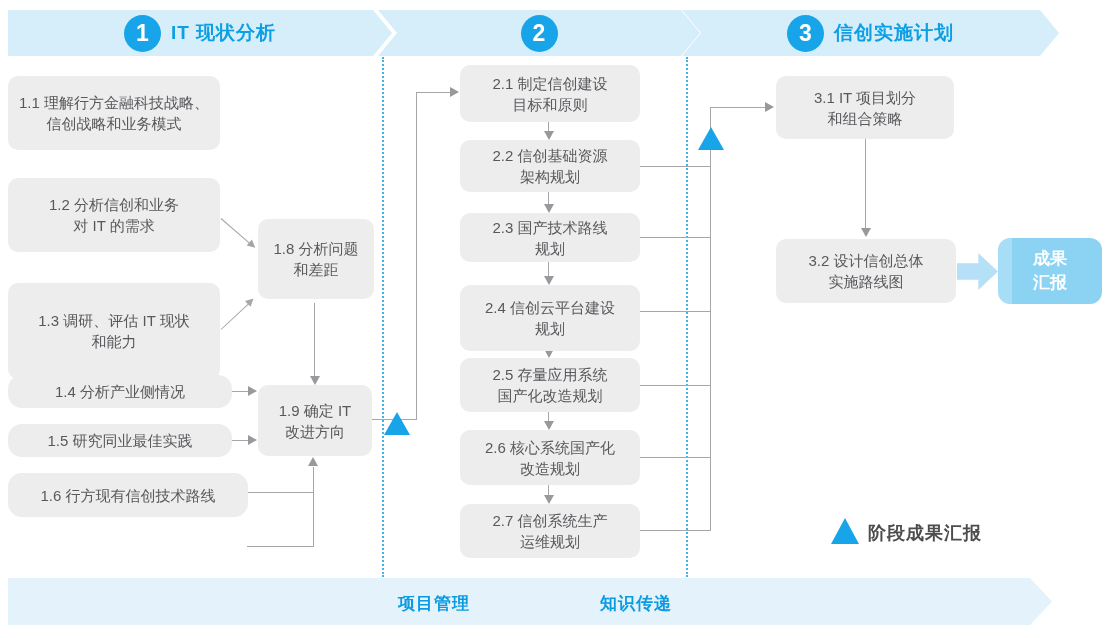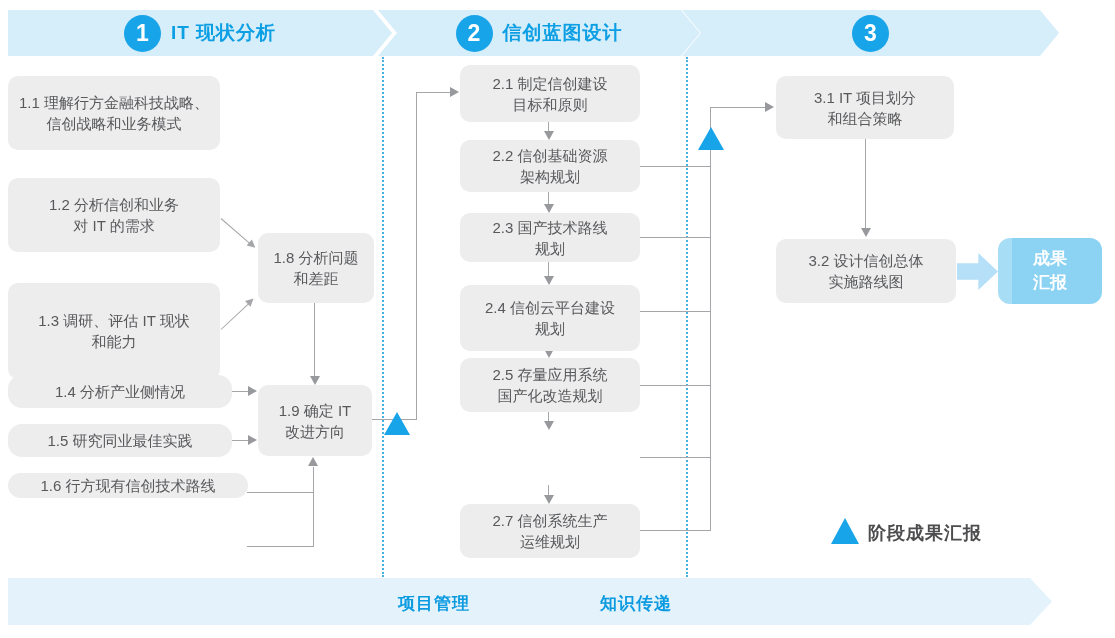--- a/index.html
+++ b/index.html
@@ -59,26 +59,26 @@
 
   <div class="band band-tip" style="left:8px;width:384px">
     <div class="band-inner">
       <div class="phase-circle">1</div>
       <div class="phase-title">IT 现状分析</div>
     </div>
   </div>
   <div class="band band-notch" style="left:378px;width:322px">
     <div class="band-inner">
       <div class="phase-circle">2</div>
-      <div class="phase-title">信创蓝图设计</div>
     </div>
   </div>
   <div class="band band-notch" style="left:682px;width:377px">
     <div class="band-inner">
       <div class="phase-circle">3</div>
+      <div class="phase-title">信创实施计划</div>
     </div>
   </div>
 
   <div class="dotted" style="left:382px;top:57px;height:520px"></div>
   <div class="dotted" style="left:686px;top:57px;height:520px"></div>
 
   <div class="diag" style="left:221px;top:218px;width:38px;transform:rotate(41deg)">
       <i class="tip"></i>
     </div>
   <div class="diag" style="left:221px;top:329px;width:38px;transform:rotate(-43deg)">
@@ -130,36 +130,38 @@
   <div class="tri" style="left:698px;top:127px"></div>
 
   <div class="gbox" style="left:8px;top:76px;width:212px;height:74px">1.1 理解行方金融科技战略、
 信创战略和业务模式</div>
   <div class="gbox" style="left:8px;top:178px;width:212px;height:74px">1.2 分析信创和业务
 对 IT 的需求</div>
   <div class="gbox" style="left:8px;top:283px;width:212px;height:96px">1.3 调研、评估 IT 现状
 和能力</div>
   <div class="gbox pill" style="left:8px;top:375px;width:224px;height:33px">1.4 分析产业侧情况</div>
   <div class="gbox pill" style="left:8px;top:424px;width:224px;height:33px">1.5 研究同业最佳实践</div>
-  <div class="gbox pill" style="left:8px;top:473px;width:240px;height:25px">1.6 行方现有信创技术路线</div>
-  <div class="gbox" style="left:258px;top:233px;width:116px;height:70px">1.8 分析问题
+  <div class="gbox pill" style="left:8px;top:473px;width:240px;height:44px">1.6 行方现有信创技术路线</div>
+  <div class="gbox" style="left:258px;top:219px;width:116px;height:80px">1.8 分析问题
 和差距</div>
   <div class="gbox" style="left:258px;top:385px;width:114px;height:71px">1.9 确定 IT
 改进方向</div>
 
   <div class="gbox" style="left:460px;top:65px;width:180px;height:57px">2.1 制定信创建设
 目标和原则</div>
   <div class="gbox" style="left:460px;top:140px;width:180px;height:52px">2.2 信创基础资源
 架构规划</div>
   <div class="gbox" style="left:460px;top:213px;width:180px;height:49px">2.3 国产技术路线
 规划</div>
   <div class="gbox" style="left:460px;top:285px;width:180px;height:66px">2.4 信创云平台建设
 规划</div>
   <div class="gbox" style="left:460px;top:358px;width:180px;height:54px">2.5 存量应用系统
 国产化改造规划</div>
+  <div class="gbox" style="left:460px;top:430px;width:180px;height:55px">2.6 核心系统国产化
+改造规划</div>
   <div class="gbox" style="left:460px;top:504px;width:180px;height:54px">2.7 信创系统生产
 运维规划</div>
 
   <div class="gbox" style="left:776px;top:76px;width:178px;height:63px">3.1 IT 项目划分
 和组合策略</div>
   <div class="gbox" style="left:776px;top:239px;width:180px;height:64px">3.2 设计信创总体
 实施路线图</div>
 
   <div class="fat-arrow"></div>
   <div class="result-box">成果

